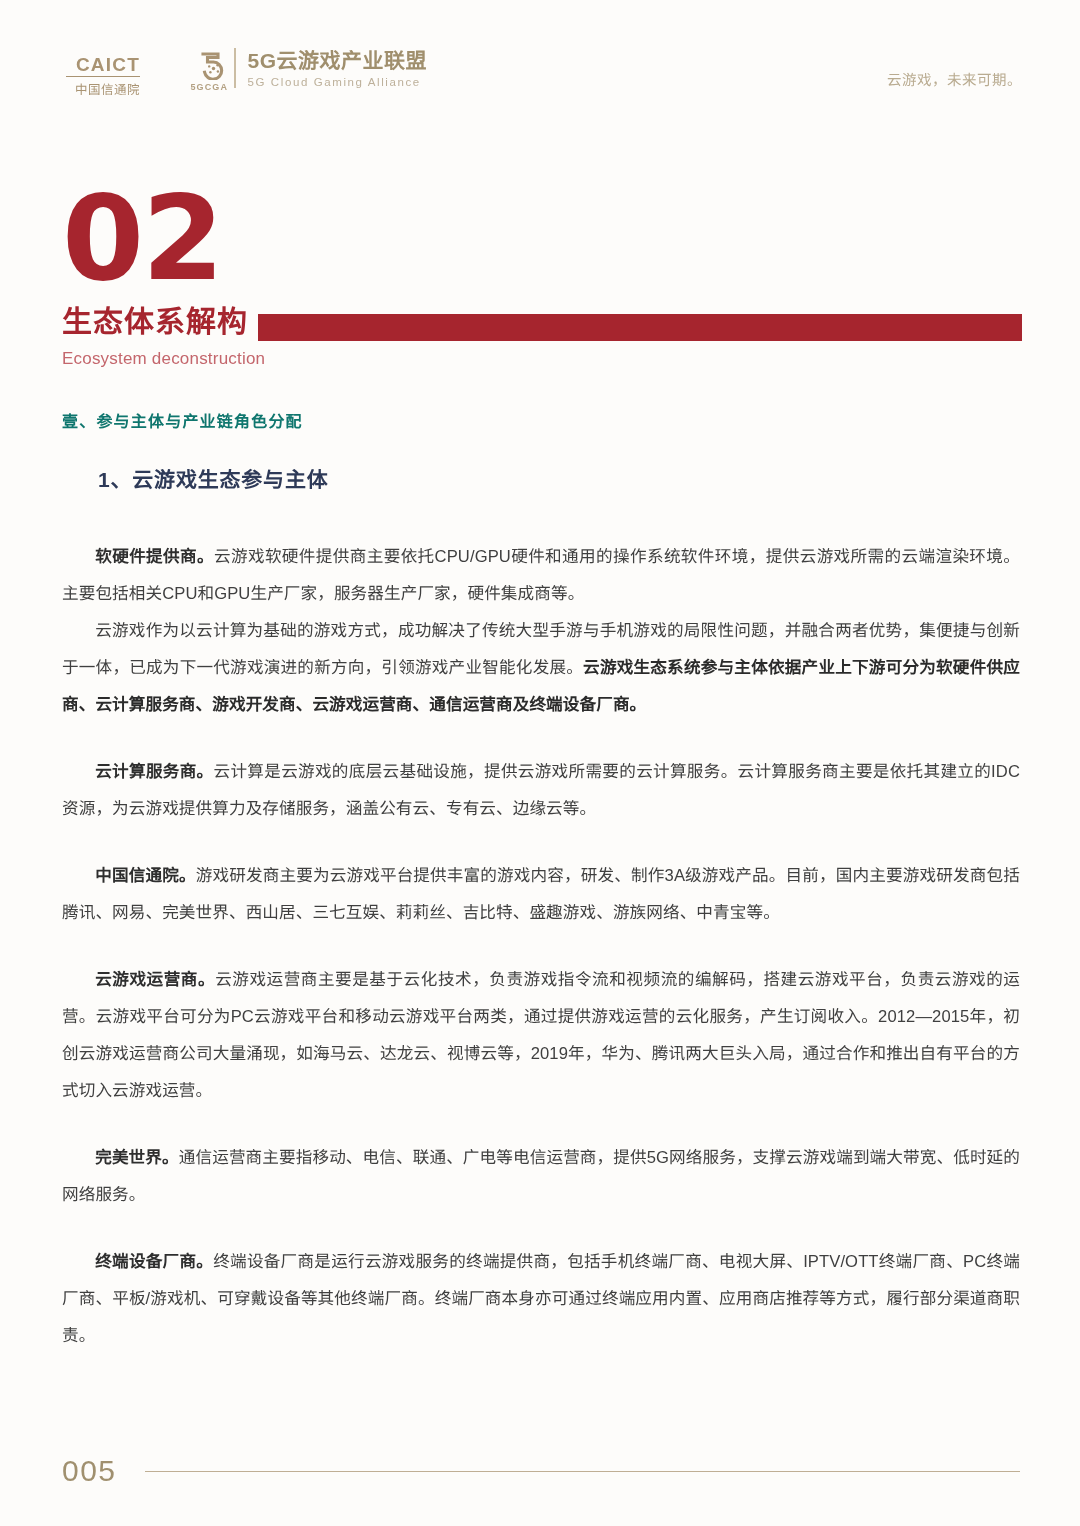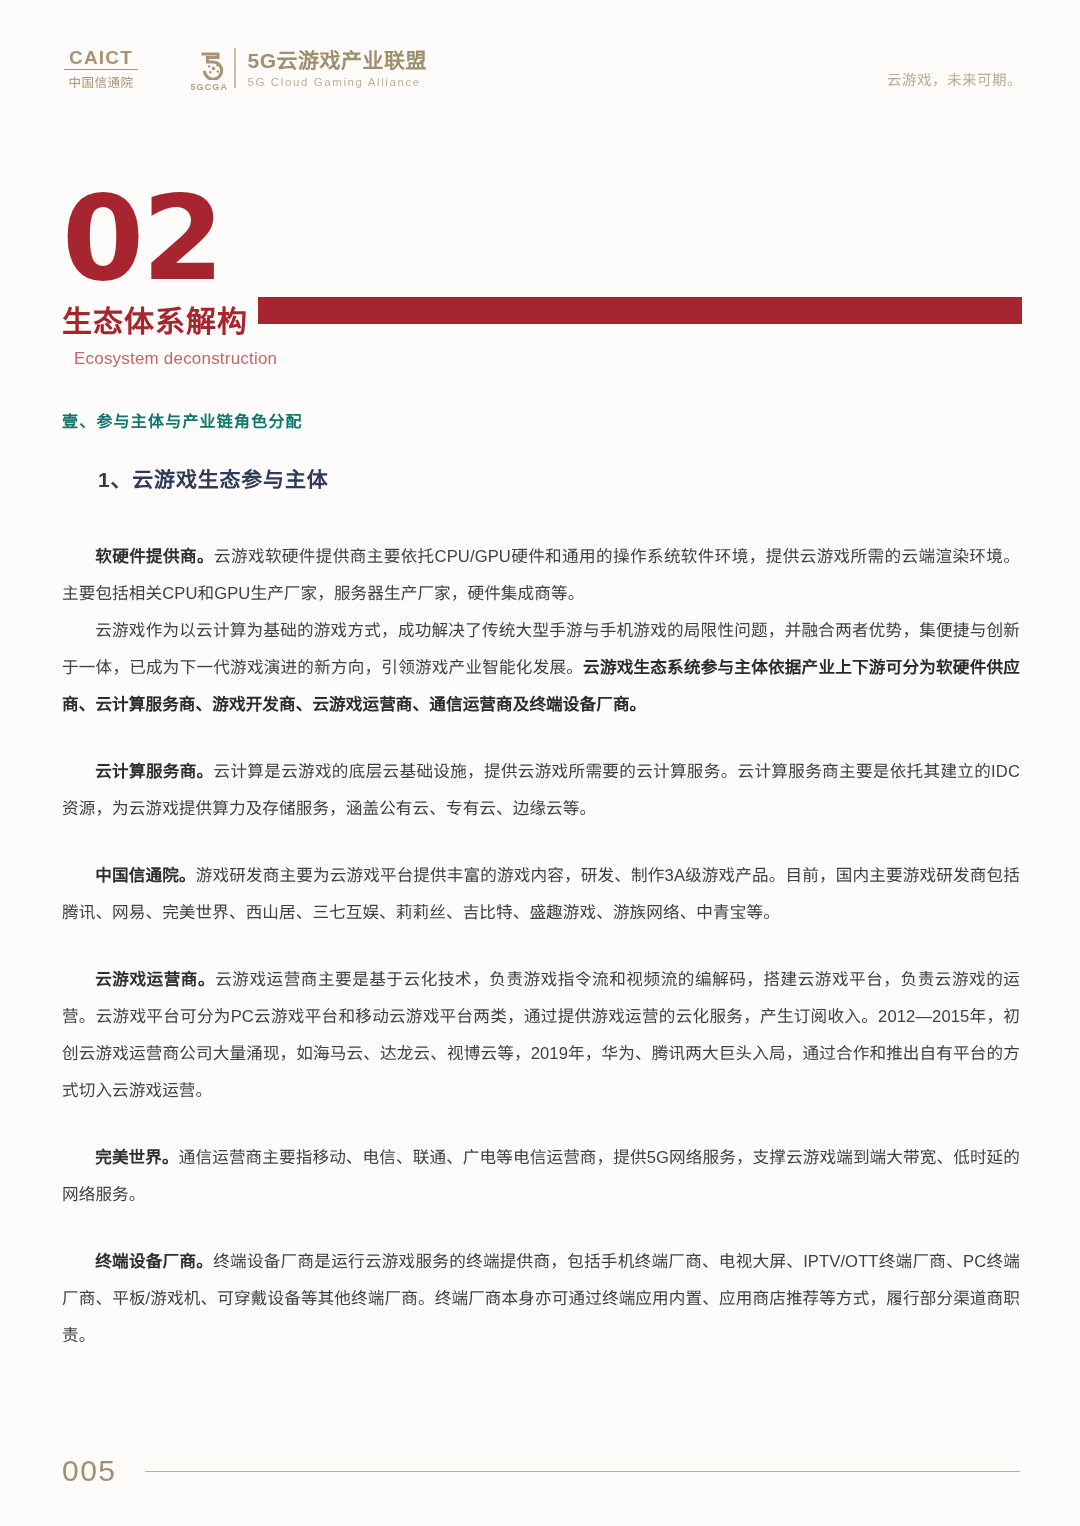--- a/index.html
+++ b/index.html
@@ -28,22 +28,23 @@
   .brand-block {
     position: absolute;
     left: 62px;
     top: 0;
     display: flex;
     align-items: flex-start;
   }
   .caict-logo {
     display: flex;
     flex-direction: column;
-    align-items: center;
+    align-items: flex-end;
     width: 78px;
+    margin-top: 7px;
   }
   .caict-word {
     font-size: 19px;
     font-weight: bold;
     letter-spacing: 1.2px;
     color: #a99372;
     line-height: 1.05;
     font-family: "Liberation Sans", sans-serif;
   }
   .caict-rule {
@@ -128,42 +129,41 @@
   .section-number {
     font-size: 118px;
     font-weight: bold;
     color: #a6252e;
     line-height: 0.82;
     letter-spacing: -2px;
     font-family: "DejaVu Sans", "Liberation Sans", sans-serif;
   }
   .section-title-row {
     display: flex;
-    align-items: flex-start;
+    align-items: flex-end;
     margin-top: 10px;
   }
   .section-title-cn {
     font-size: 30px;
     font-weight: bold;
     color: #a6252e;
     letter-spacing: 1px;
     white-space: nowrap;
   }
   .section-title-bar {
     flex: 1;
     height: 27px;
     background: #a6252e;
     margin-left: 10px;
   }
   .section-title-en {
     margin-top: 8px;
     font-size: 17px;
     color: #c4666c;
     letter-spacing: 0.2px;
-    margin-left: 12px;
   }
 
   
   .h-level1 {
     position: absolute;
     left: 62px;
     top: 408px;
     font-size: 16px;
     font-weight: bold;
     color: #0f766e;

